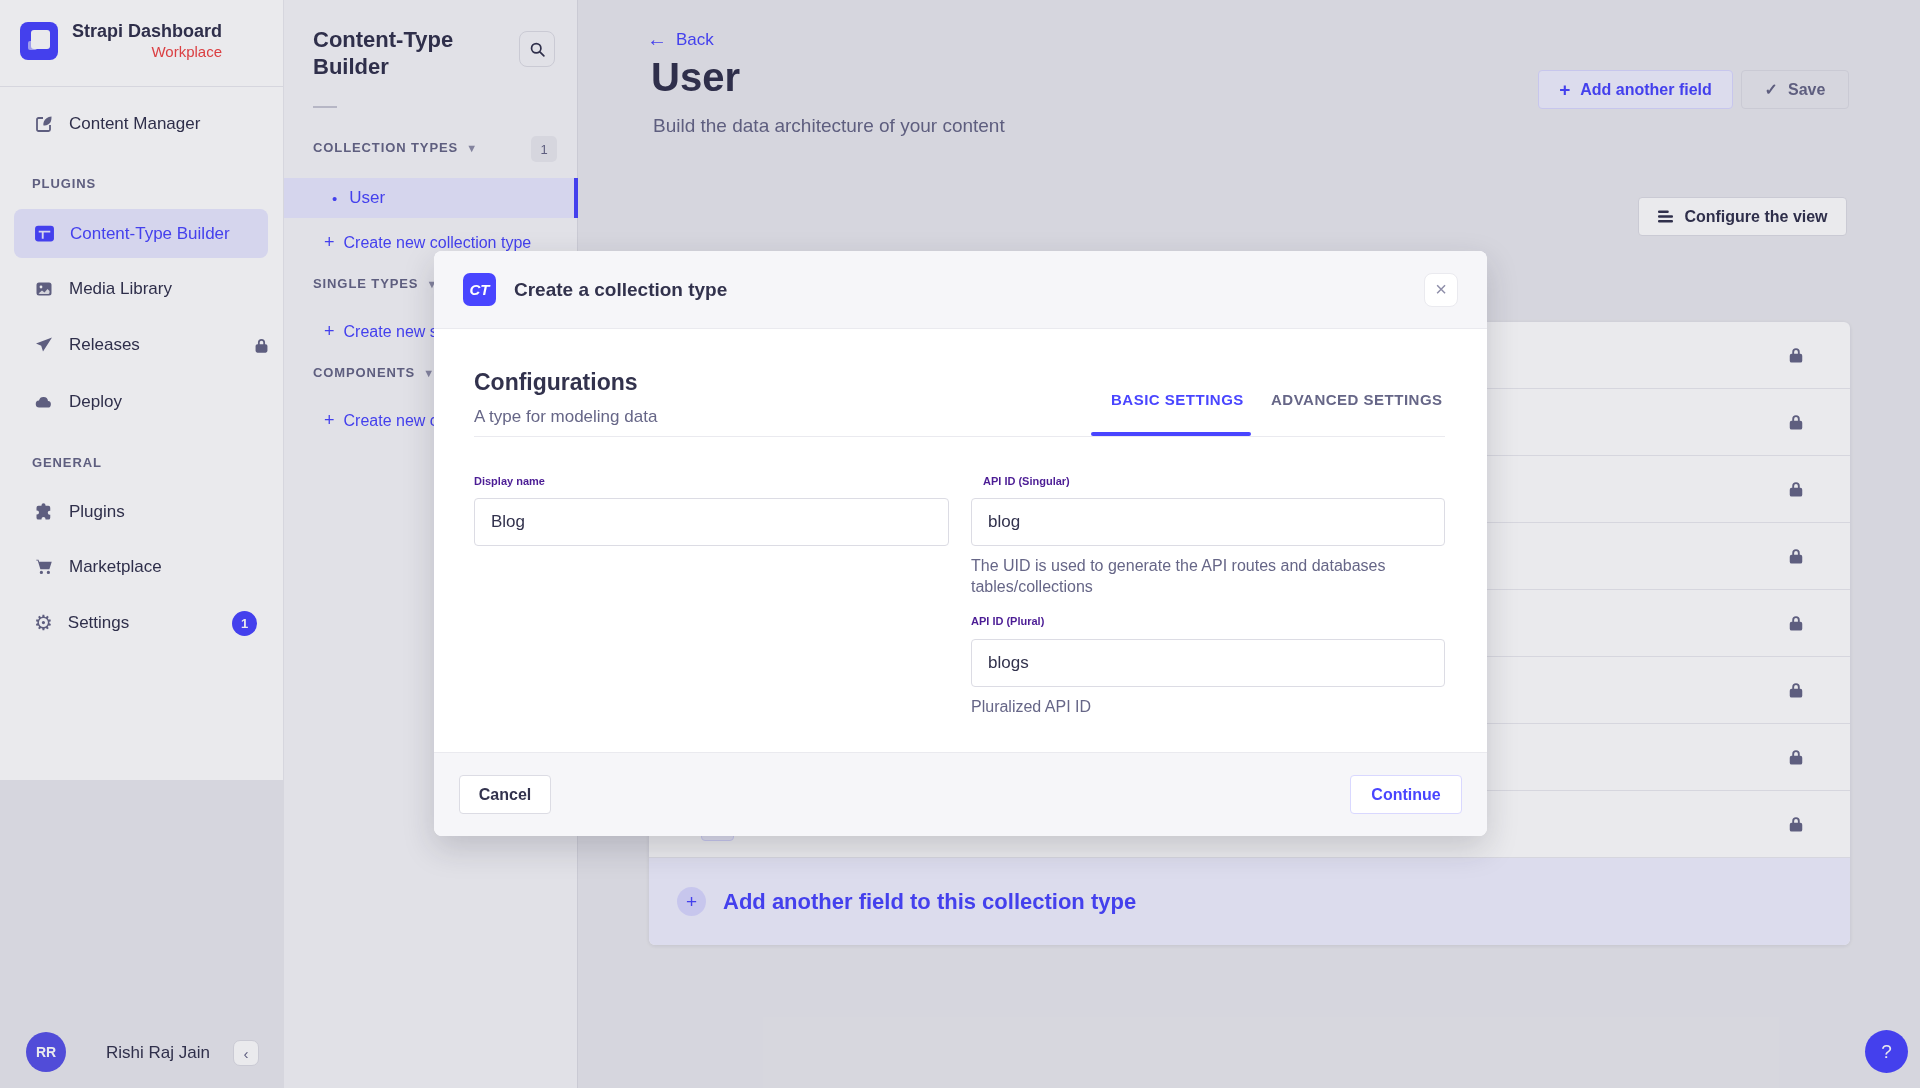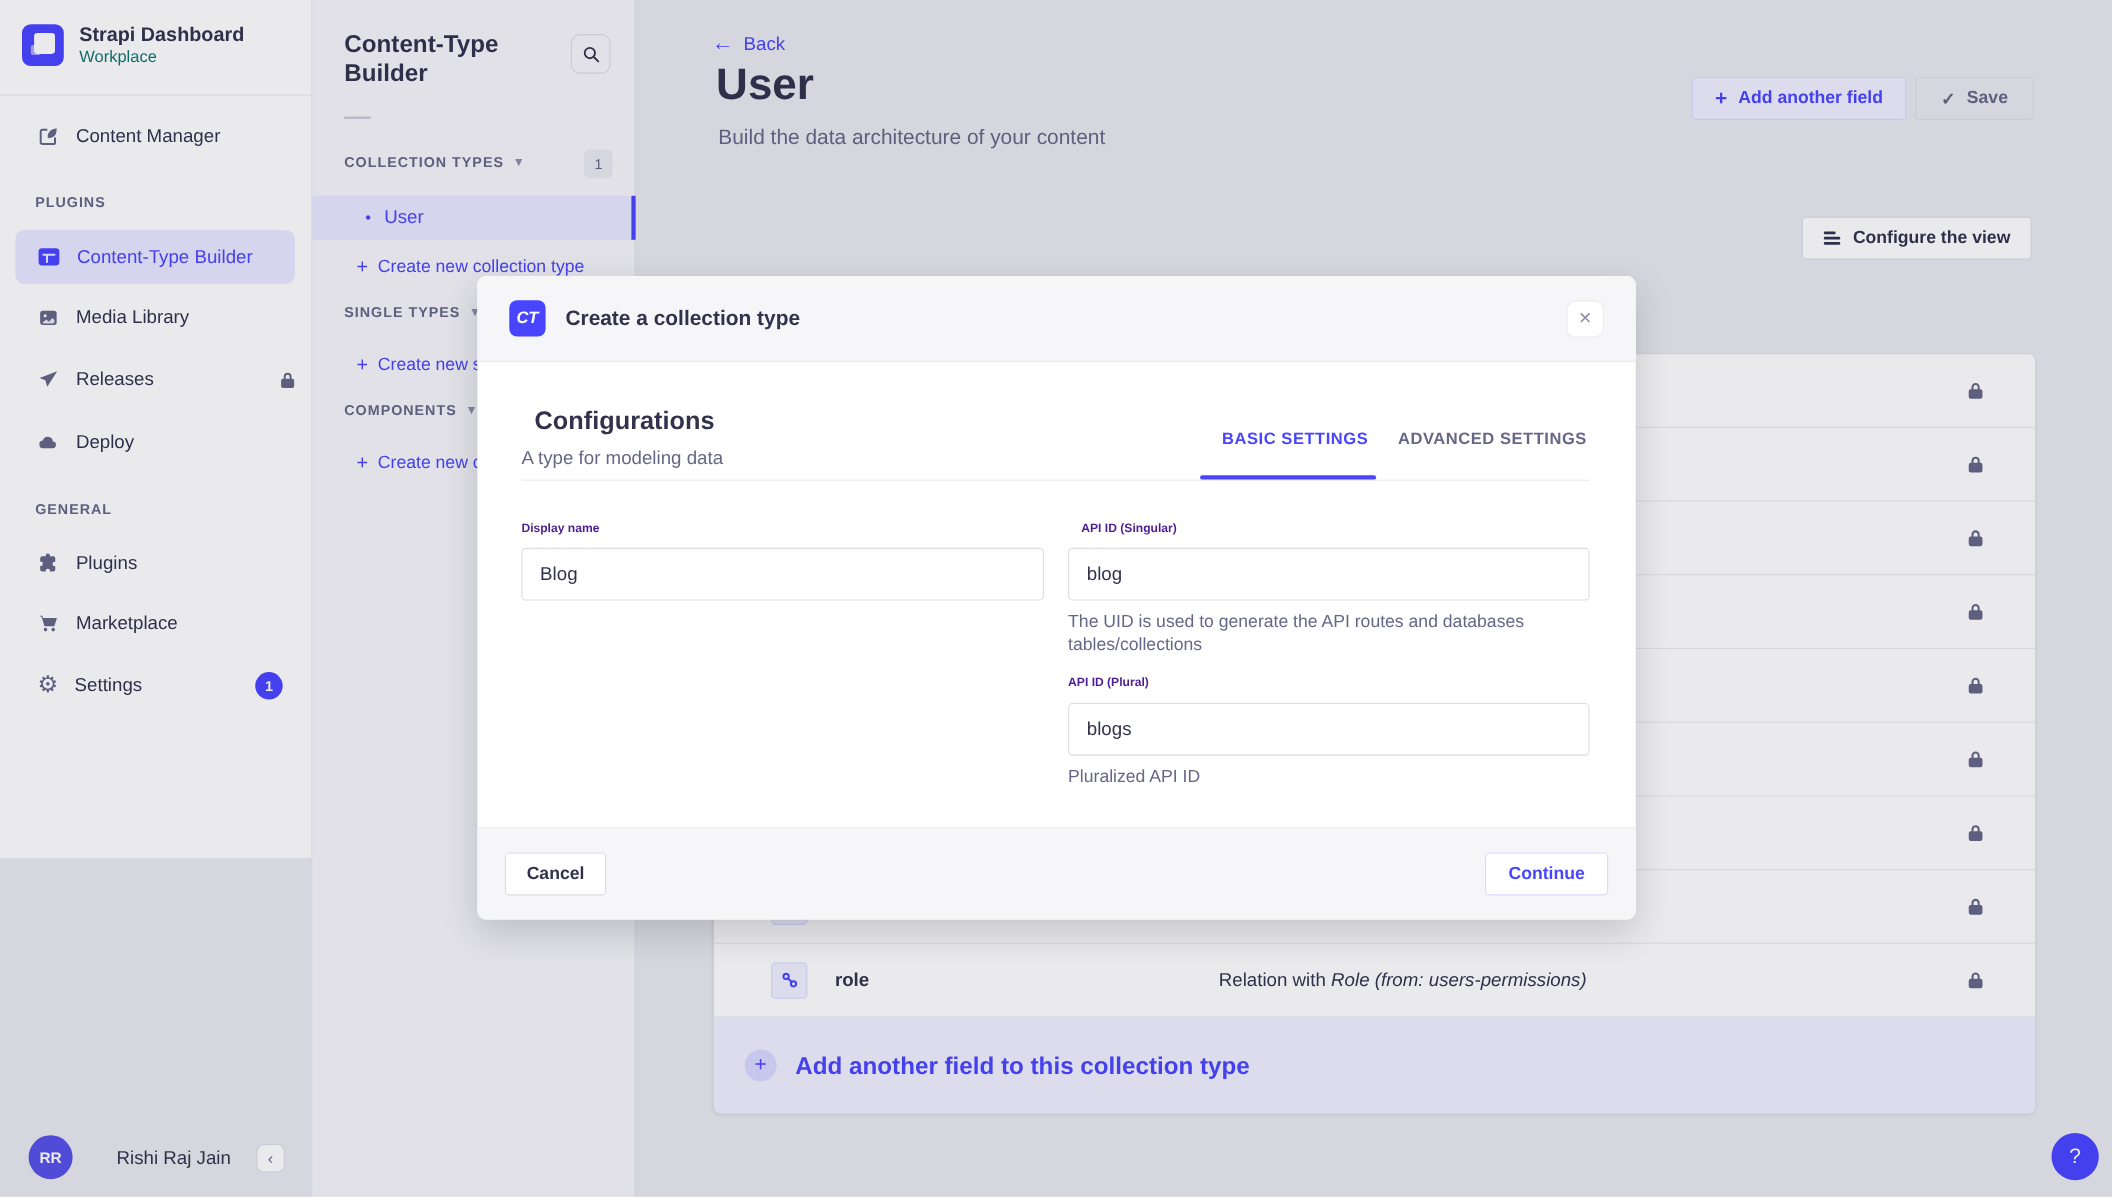--- a/index.html
+++ b/index.html
@@ -6,21 +6,21 @@
   html,body { width:1920px; height:1088px; overflow:hidden; font-family:"Liberation Sans", sans-serif; }
   body { position:relative; background:#eaeaef; color:#32324d; }
 
   
   .leftnav { position:absolute; left:0; top:0; width:284px; height:780px; background:#ffffff; border-right:1px solid #eaeaef; z-index:1; }
   .brand { position:absolute; left:20px; top:20px; display:flex; gap:14px; align-items:center; }
   .brand-logo { width:38px; height:38px; border-radius:8px; background:#4945ff; position:relative; }
   .brand-logo .bl1 { position:absolute; left:11px; top:8px; width:19px; height:19px; background:#ffffff; border-radius:3px; }
   .brand-logo .bl2 { position:absolute; left:8px; top:19px; width:9px; height:9px; background:rgba(255,255,255,.55); border-radius:2px; }
   .brand-title { font-size:18px; font-weight:700; color:#32324d; line-height:22px; }
-  .brand-sub { font-size:15px; color:#0f766e; line-height:19px; }
+  .brand-sub { font-size:15px; color:#ef4444; line-height:19px;text-align:right; }
   .nav-divider { position:absolute; left:0; top:86px; width:100%; height:1px; background:#eaeaef; }
   .nav-item { position:absolute; left:0; width:284px; height:44px; display:flex; align-items:center; padding-left:34px; gap:15px; font-size:17px; color:#32324d; cursor:pointer; }
   .nav-item svg, .nav-item .gicon { flex:0 0 auto; }
   .nav-label { position:absolute; left:32px; font-size:13px; font-weight:700; letter-spacing:.9px; color:#666687; }
   .nav-item.active { left:14px; width:254px; height:49px; border-radius:8px; background:#e8e8ff; color:#4945ff; font-weight:500; }
   .nav-item.active { padding-left:20px; }
   .nav-lock { position:absolute; right:13px; }
   .nav-badge { position:absolute; right:27px; width:25px; height:25px; border-radius:50%; background:#4945ff; color:#fff; font-size:13px; font-weight:600; display:flex; align-items:center; justify-content:center; }
   .gicon { font-size:21px; color:#666687; line-height:20px; }
   .nav-footer-divider { position:absolute; left:0; top:1019px; width:100%; height:1px; background:#eaeaef; }
@@ -64,21 +64,21 @@
   .help-btn { position:absolute; left:1287px; top:1030px; width:43px; height:43px; border-radius:50%; background:#4945ff; color:#fff; font-size:19px; display:flex; align-items:center; justify-content:center; cursor:pointer; }
 
   
   .overlay { position:absolute; inset:0; background:rgba(24,24,54,.09); z-index:40; }
   .modal { position:absolute; left:434px; top:251px; width:1053px; height:585px; background:#ffffff; border-radius:8px; box-shadow:0 12px 32px rgba(33,33,52,.18); z-index:50; }
   .modal-header { height:78px; background:#f6f6f9; border-bottom:1px solid #eaeaef; border-radius:8px 8px 0 0; display:flex; align-items:center; padding:0 29px; }
   .ct-badge { width:33px; height:33px; border-radius:7px; background:#4945ff; color:#fff; font-size:15px; font-weight:700; font-style:italic; display:flex; align-items:center; justify-content:center; }
   .modal-title { margin-left:18px; font-size:19px; font-weight:600; color:#32324d; }
   .modal-close { margin-left:auto; width:34px; height:34px; border:1px solid #eaeaef; border-radius:8px; background:#fff; color:#8e8ea9; font-size:20px; display:flex; align-items:center; justify-content:center; cursor:pointer; }
   .modal-body { position:relative; height:423px; }
-  .cfg-heading { position:absolute; left:52px; top:40px; font-size:23px; font-weight:700; color:#32324d; }
+  .cfg-heading { position:absolute; left:40px; top:40px; font-size:23px; font-weight:700; color:#32324d; }
   .cfg-sub { position:absolute; left:40px; top:78px; font-size:17px; color:#666687; }
   .tab { position:absolute; top:62px; font-size:15px; font-weight:700; letter-spacing:.5px; cursor:pointer; }
   .tab-basic { left:677px; color:#4945ff; }
   .tab-advanced { left:837px; color:#666687; }
   .tab-underline { position:absolute; left:657px; top:103px; width:160px; height:4px; background:#4945ff; border-radius:2px; }
   .tabs-border { position:absolute; left:40px; top:107px; width:971px; height:1px; background:#eaeaef; }
   .fld-label { position:absolute; font-size:11px; font-weight:600; color:#4c1d95; }
   .fld-input { position:absolute; height:48px; border:1px solid #dcdce4; border-radius:4px; background:#fff; padding-left:16px; font-size:17px; color:#32324d; font-family:"Liberation Sans", sans-serif; outline:none; }
   .fld-hint { position:absolute; font-size:16px; line-height:21px; color:#666687; }
   .modal-footer { height:84px; background:#f6f6f9; border-top:1px solid #eaeaef; border-radius:0 0 8px 8px; display:flex; align-items:center; padding:0 25px; }
@@ -293,34 +293,20 @@
           <path fill="#666687" d="M5 7V5.5a3 3 0 0 1 6 0V7h.5A1.5 1.5 0 0 1 13 8.5v4A1.5 1.5 0 0 1 11.5 14h-7A1.5 1.5 0 0 1 3 12.5v-4A1.5 1.5 0 0 1 4.5 7H5zm1.5 0h3V5.5a1.5 1.5 0 0 0-3 0V7z"></path>
         </svg>
   </div>
 
   <div class="f-row">
     <div class="icon-box"></div>
     <svg class="row-lock" width="20" height="20" viewBox="0 0 16 16">
           <path fill="#666687" d="M5 7V5.5a3 3 0 0 1 6 0V7h.5A1.5 1.5 0 0 1 13 8.5v4A1.5 1.5 0 0 1 11.5 14h-7A1.5 1.5 0 0 1 3 12.5v-4A1.5 1.5 0 0 1 4.5 7H5zm1.5 0h3V5.5a1.5 1.5 0 0 0-3 0V7z"></path>
         </svg>
   </div>
-<div class="f-row" id="role-row">
-      <div class="icon-box">
-        <svg width="18" height="18" viewBox="0 0 16 16" fill="none" stroke="#4945ff" stroke-width="1.6">
-            <circle cx="5" cy="5" r="2.1"></circle>
-            <circle cx="11" cy="11" r="2.1"></circle>
-            <path d="M6.5 6.5l3 3"></path>
-          </svg>
-      </div>
-      <span class="f-name">role</span>
-      <span class="f-type"><span>Relation with </span><i>Role (from: users-permissions)</i></span>
-      <svg class="row-lock" width="20" height="20" viewBox="0 0 16 16">
-          <path fill="#666687" d="M5 7V5.5a3 3 0 0 1 6 0V7h.5A1.5 1.5 0 0 1 13 8.5v4A1.5 1.5 0 0 1 11.5 14h-7A1.5 1.5 0 0 1 3 12.5v-4A1.5 1.5 0 0 1 4.5 7H5zm1.5 0h3V5.5a1.5 1.5 0 0 0-3 0V7z"></path>
-        </svg>
-    </div>
     <div class="add-row">
       <div class="add-circle">+</div>
       <span class="add-text">Add another field to this collection type</span>
     </div>
   </div>
 
   <div class="help-btn">?</div>
 </div>
 
 <div class="overlay"></div>

